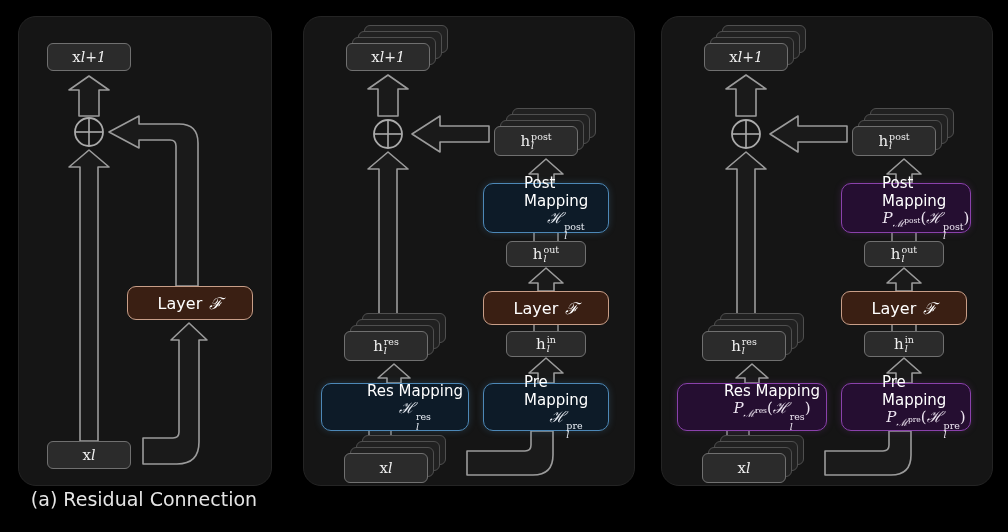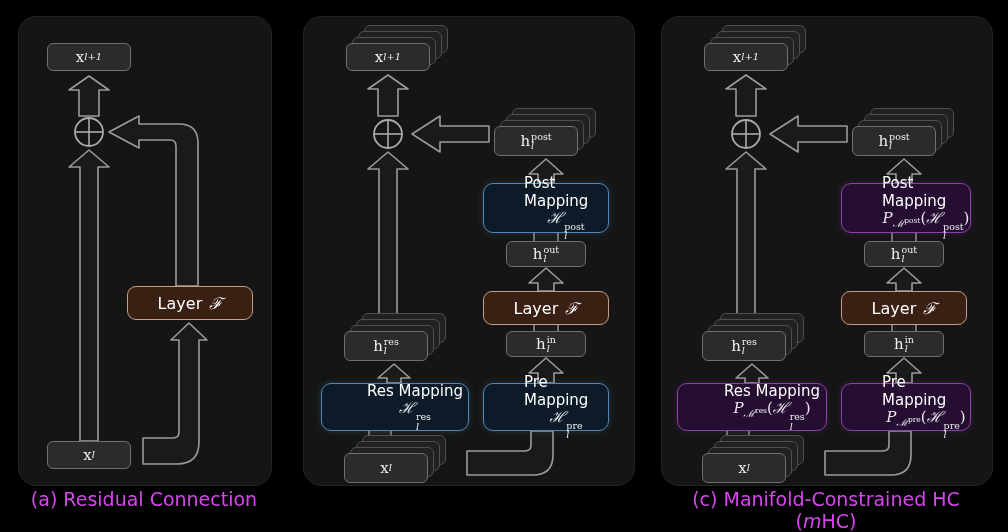--- a/index.html
+++ b/index.html
@@ -9,21 +9,21 @@
          border:1px solid #242424;border-radius:18px;}
   .panel svg{position:absolute;left:0;top:0;}
   .arr{fill:#1a1a1a;stroke:#9b9b9b;stroke-width:1.6;stroke-linejoin:round;}
   .stub{fill:#1a1a1a;stroke:#9b9b9b;stroke-width:1.4;}
   .oplus{fill:#151515;stroke:#ababab;stroke-width:1.8;}
   .oplus-l{stroke:#ababab;stroke-width:1.6;}
   .tok,.stk{position:absolute;box-sizing:border-box;border-radius:6px;}
   .stk{background:#212121;border:1.3px solid #4f4f4f;}
   .tok{background:#2b2b2b;border:1.3px solid #707070;display:flex;align-items:center;
        justify-content:center;color:#f0f0f0;font:15px "DejaVu Serif",serif;}
-  .sb{font-style:italic;font-size:10px;}
+  .sb{font-style:italic;font-size:14px;}
   sub.sb{line-height:1;}
   .ss{display:inline-flex;flex-direction:column;align-items:flex-start;line-height:1;
       margin-left:1px;vertical-align:-0.5em;}
   .ss .sp{font-size:9.5px;font-style:normal;}
   .ss .sb{font-size:9.5px;}
   .layer-box{position:absolute;box-sizing:border-box;background:#3a1f13;
        border:1.6px solid #c89e88;border-radius:9px;display:flex;align-items:center;
        justify-content:center;color:#fff;font:16px "DejaVu Sans",sans-serif;}
   .layer-box .lop{font-family:"DejaVu Serif",serif;font-style:italic;margin-left:7px;}
   .map-box{position:absolute;box-sizing:border-box;border-radius:10px;display:flex;
@@ -32,21 +32,21 @@
        box-shadow:0 0 7px rgba(77,136,183,.28);}
   .map-box.purple{background:#250e31;border:1.6px solid #8a41ab;
        box-shadow:0 0 7px rgba(138,65,171,.25);}
   .map-box .ttl{font:15px "DejaVu Sans",sans-serif;color:#fff;line-height:1.15;}
   .frm{font:15px "DejaVu Serif",serif;color:#e9eef5;line-height:1.1;}
   .map-box.purple .frm{color:#eee6f2;text-align:right;}
   .scr{font-family:"DejaVu Serif",serif;font-style:italic;}
   .psb{font-size:10px;vertical-align:-0.4em;}
   .psb sup{font-size:7.5px;font-style:normal;}
   .frm .ss{vertical-align:-0.45em;}
-  .caption{position:absolute;top:488px;text-align:center;color:#d946ef;
+  .caption{position:absolute;top:488px;text-align:center;color:#e5e5e5;
        font:19px "DejaVu Sans",sans-serif;}
   .caption .it{font-style:italic;}
 </style>
 </head>
 <body>
 
 <div class="fig">
 
   <section class="panel" style="left:18px;width:252px;">
     <svg width="252" height="468" viewBox="0 0 252 468">
@@ -275,15 +275,14 @@
     </div>
 
     <div class="stk" style="left:58px;top:418px;width:84px;height:30px;"></div>
     <div class="stk" style="left:52px;top:424px;width:84px;height:30px;"></div>
     <div class="stk" style="left:46px;top:430px;width:84px;height:30px;"></div>
     <div class="tok" style="left:40px;top:436px;width:84px;height:30px;">
       <span>x</span>
         <sub class="sb">l</sub>
     </div>
   </section>
-  <div class="caption" style="left:661px;width:330px;"><span>(c) Manifold-Constrained HC (</span><span class="it">m</span><span>HC)</span></div>
 
 </div>
 
 </body></html>

